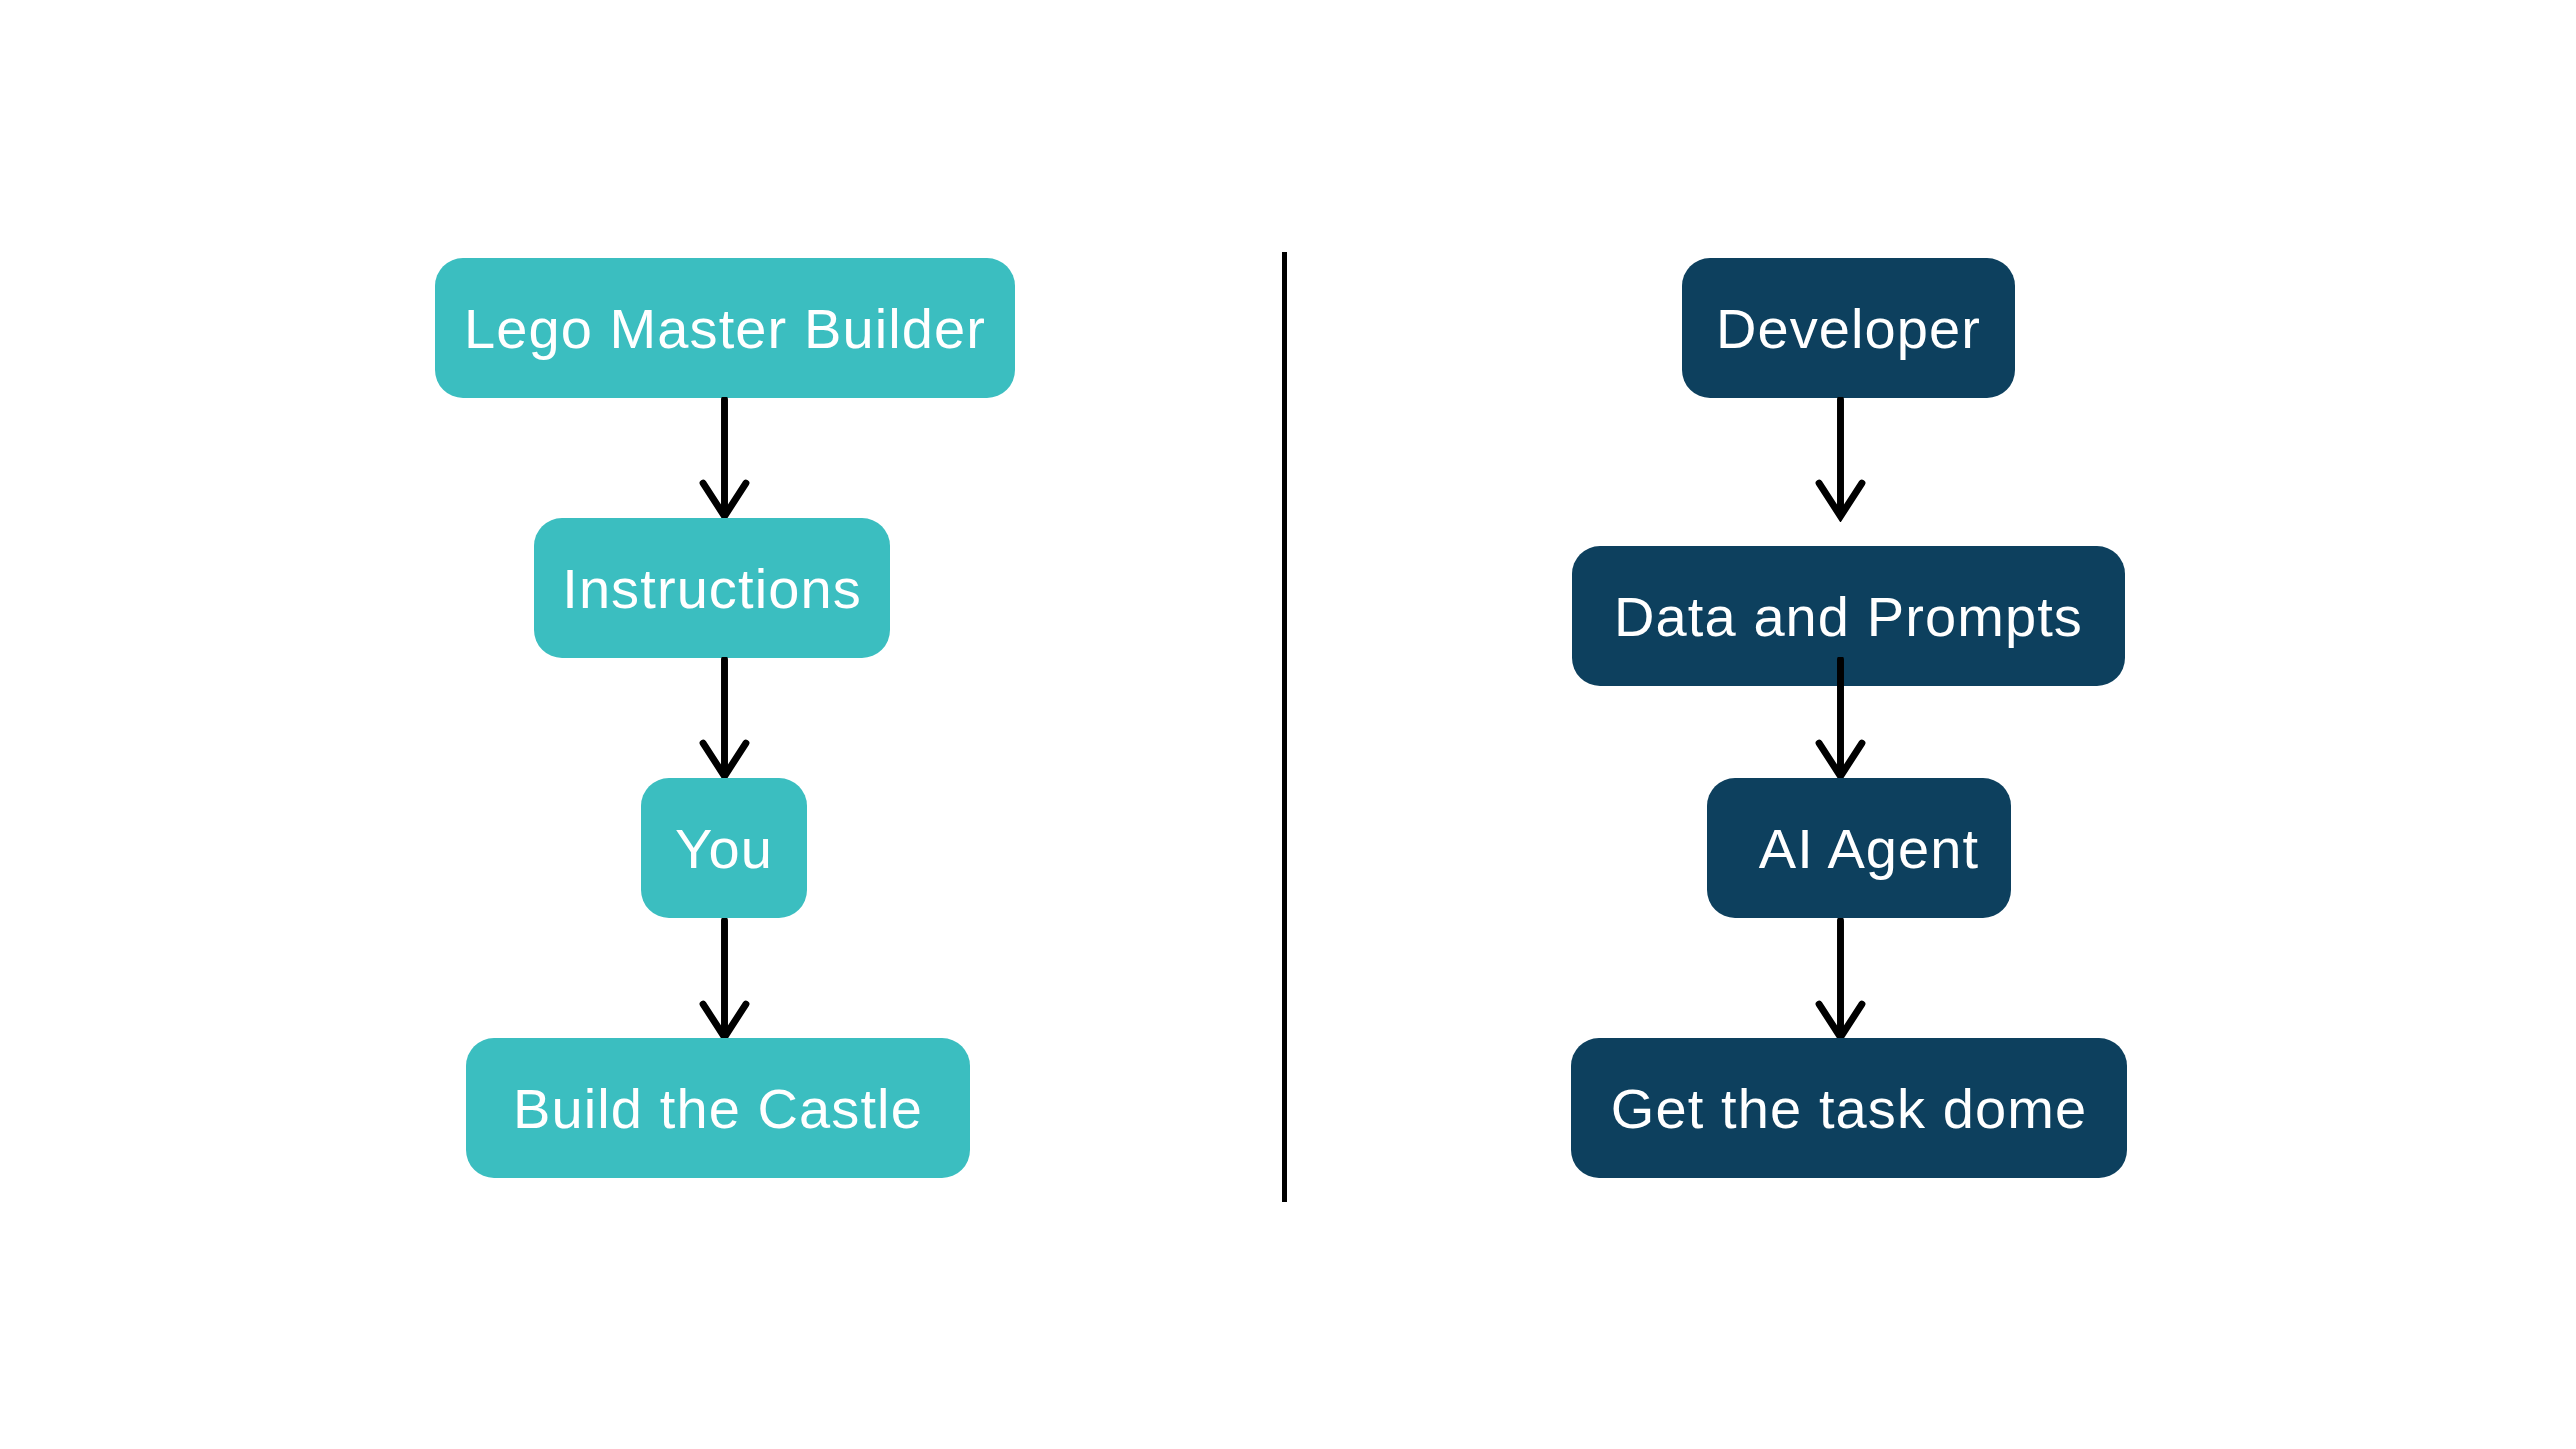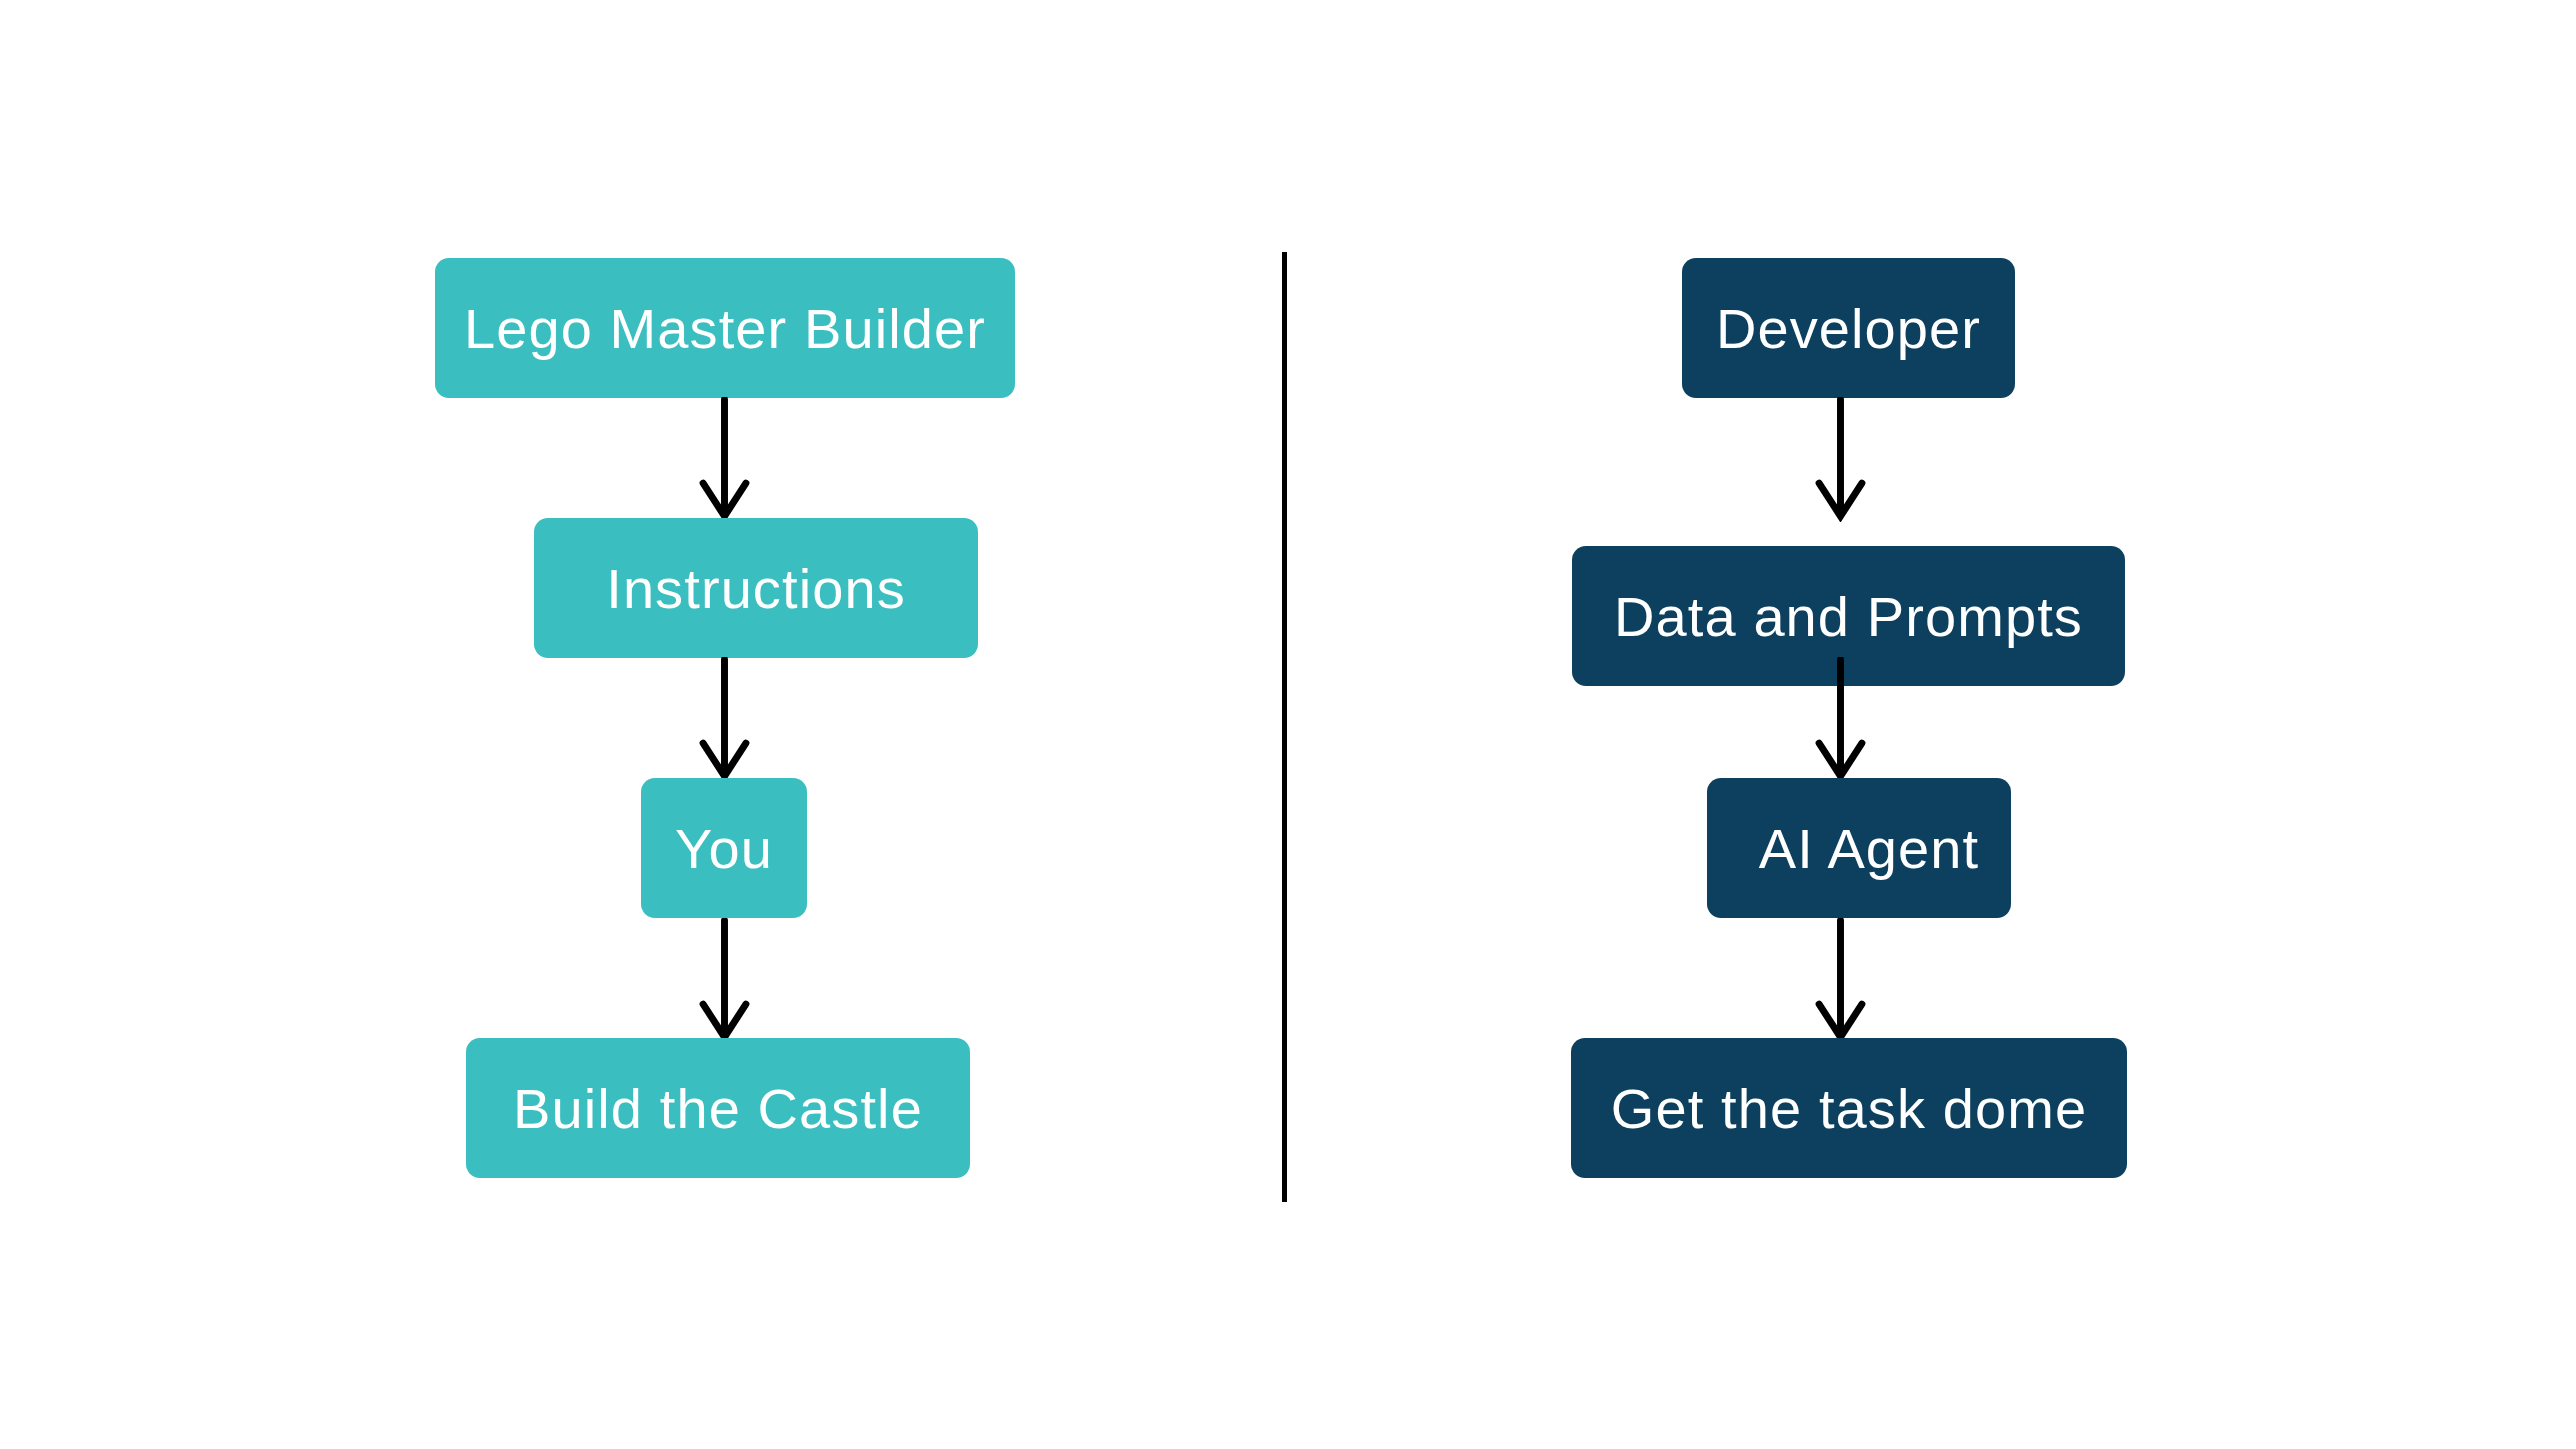--- a/index.html
+++ b/index.html
@@ -13,21 +13,21 @@
   body{
     width:2576px;height:1449px;
     background:#ffffff;
     font-family:"Liberation Sans","DejaVu Sans",sans-serif;
     overflow:hidden;
   }
   .canvas{position:relative;width:2576px;height:1449px;background:#ffffff;}
   .node{
     position:absolute;
     height:140px;
-    border-radius:14px;
+    border-radius:28px;
     display:flex;align-items:center;justify-content:center;
     color:var(--node-text);
     font-size:56px;
     letter-spacing:1.1px;
     white-space:nowrap;
     font-weight:400;
   }
   .node-left{background:var(--left-fill);}
   .node-right{background:var(--right-fill);margin-left:8px;}
   .arrow{position:absolute;width:91px;height:125px;}
@@ -50,21 +50,21 @@
 
 <div class="canvas">
 
   <div class="node node-left" style="left:435px;top:258px;width:580px;">Lego Master Builder</div>
 
   <svg class="arrow" style="left:679px;top:397px;" viewBox="0 0 170 232">
     <line class="arrow-stroke" x1="85" y1="4" x2="85" y2="214"></line>
     <polyline class="arrow-stroke" points="45,160 85,222 125,160"></polyline>
   </svg>
 
-  <div class="node node-left" style="left:534px;top:518px;width:444px;">Instructions</div>
+  <div class="node node-left" style="left:534px;top:518px;width:356px;">Instructions</div>
 
   <svg class="arrow" style="left:679px;top:657px;" viewBox="0 0 170 232">
     <line class="arrow-stroke" x1="85" y1="4" x2="85" y2="214"></line>
     <polyline class="arrow-stroke" points="45,160 85,222 125,160"></polyline>
   </svg>
 
   <div class="node node-left" style="left:641px;top:778px;width:166px;">You</div>
 
   <svg class="arrow" style="left:679px;top:918px;" viewBox="0 0 170 232">
     <line class="arrow-stroke" x1="85" y1="4" x2="85" y2="214"></line>

